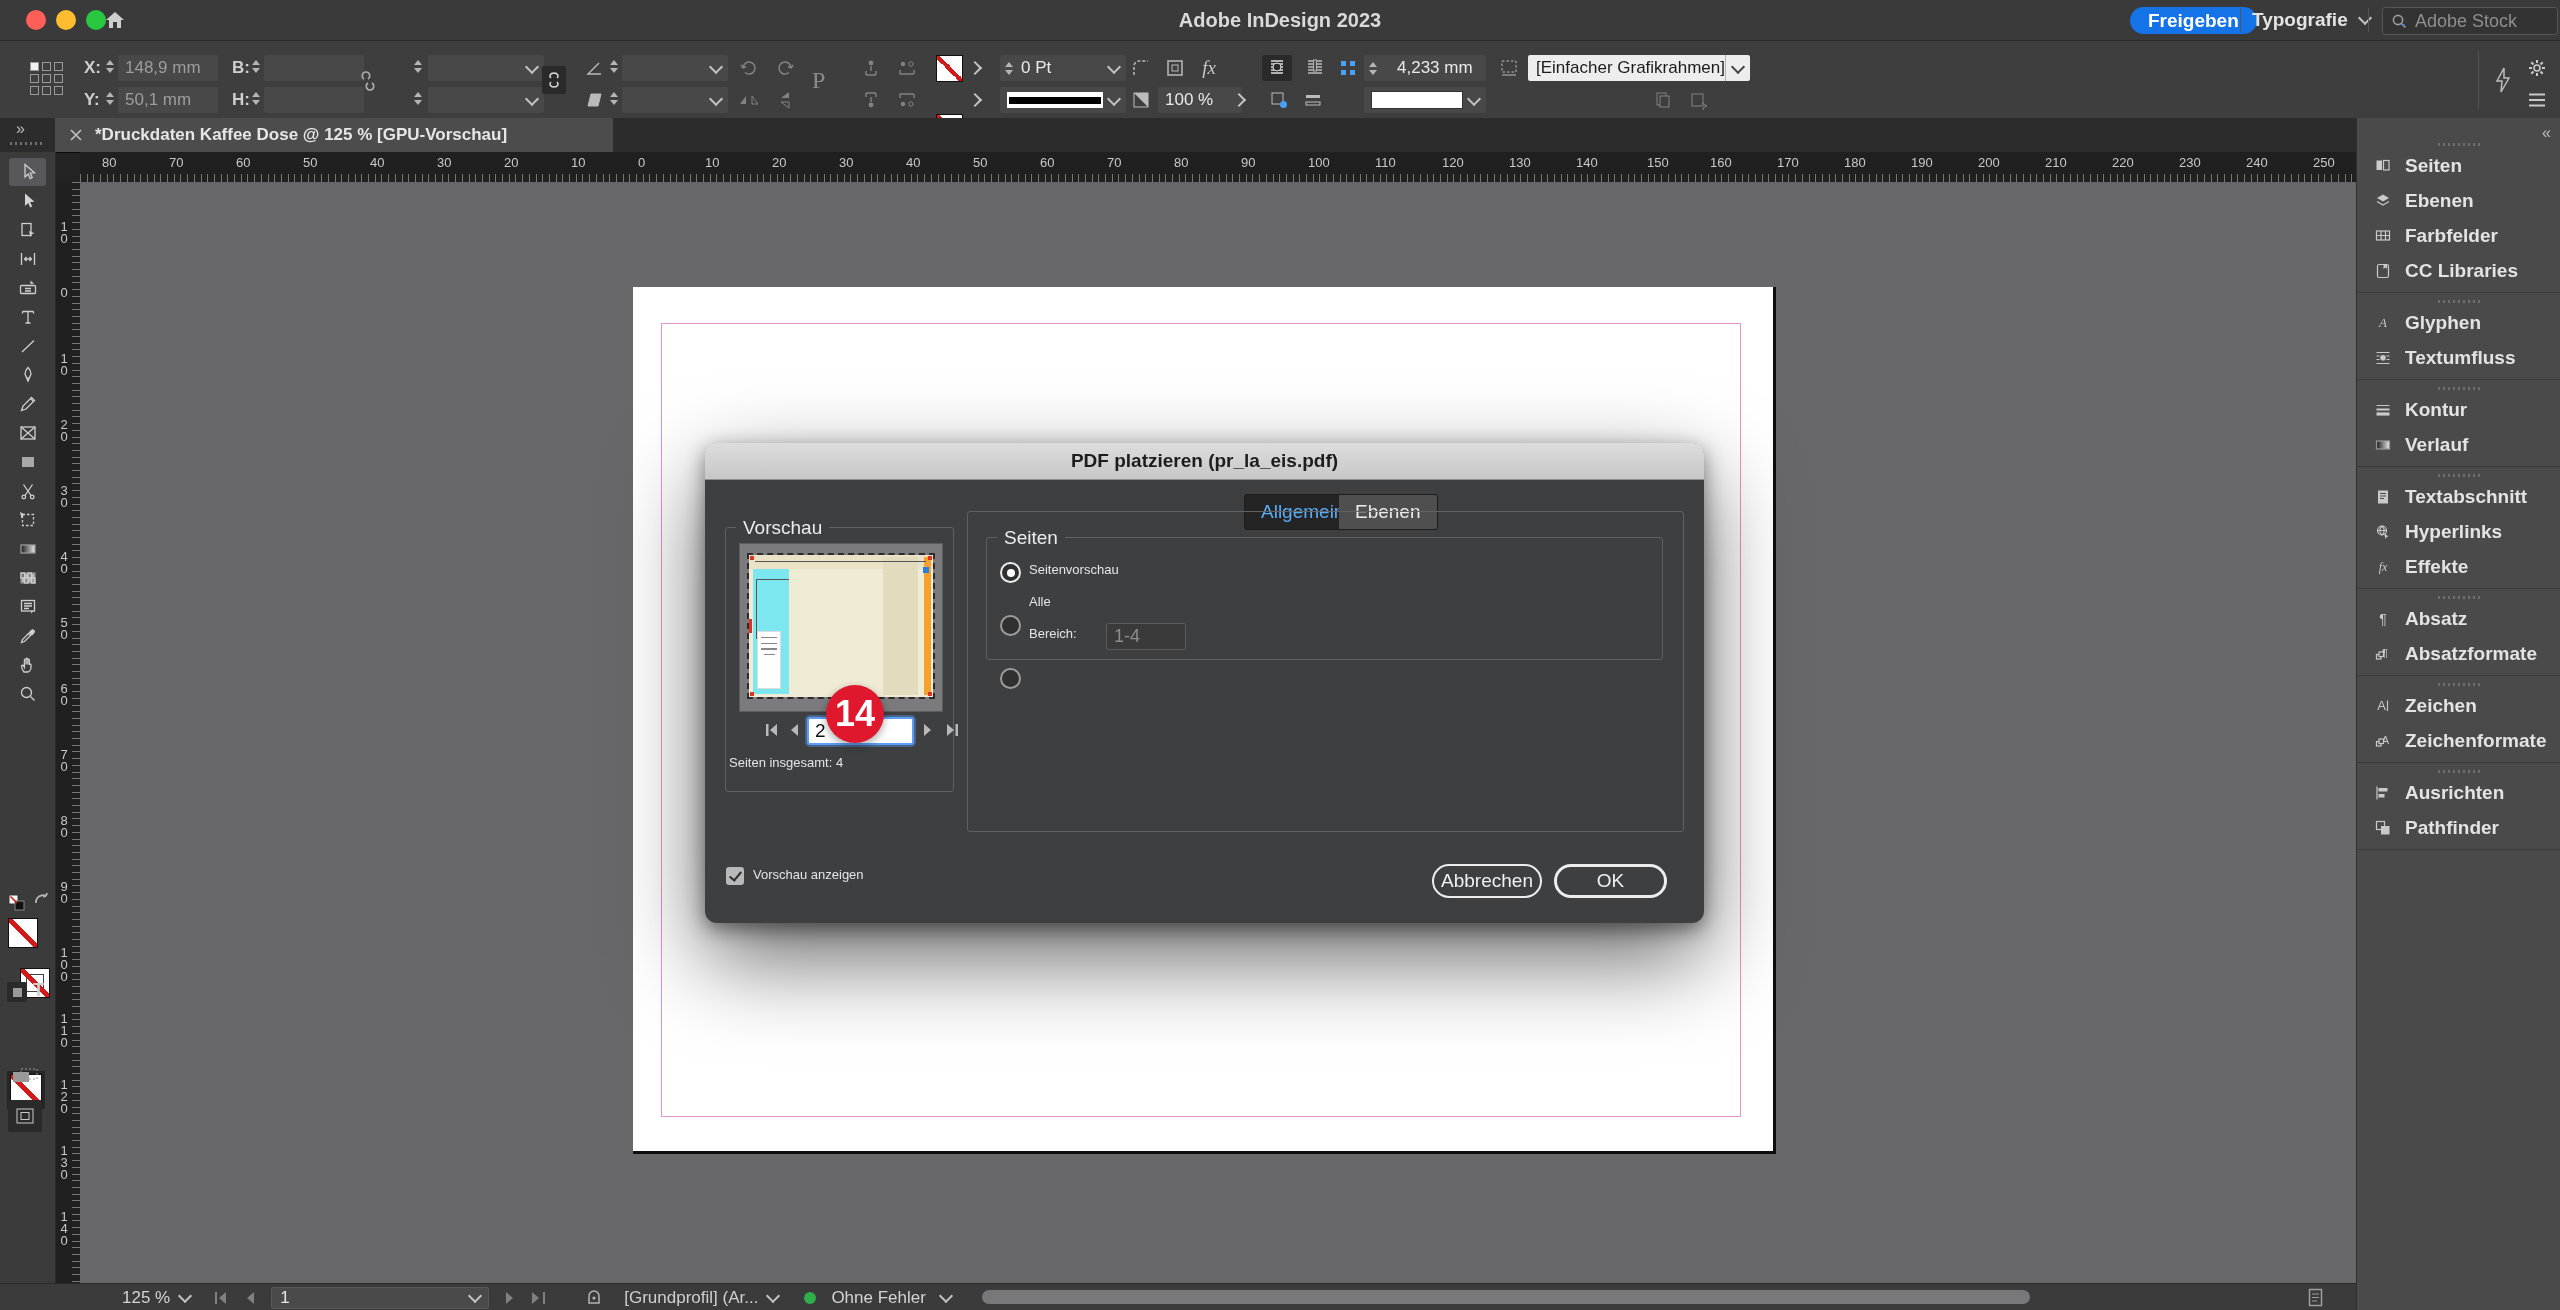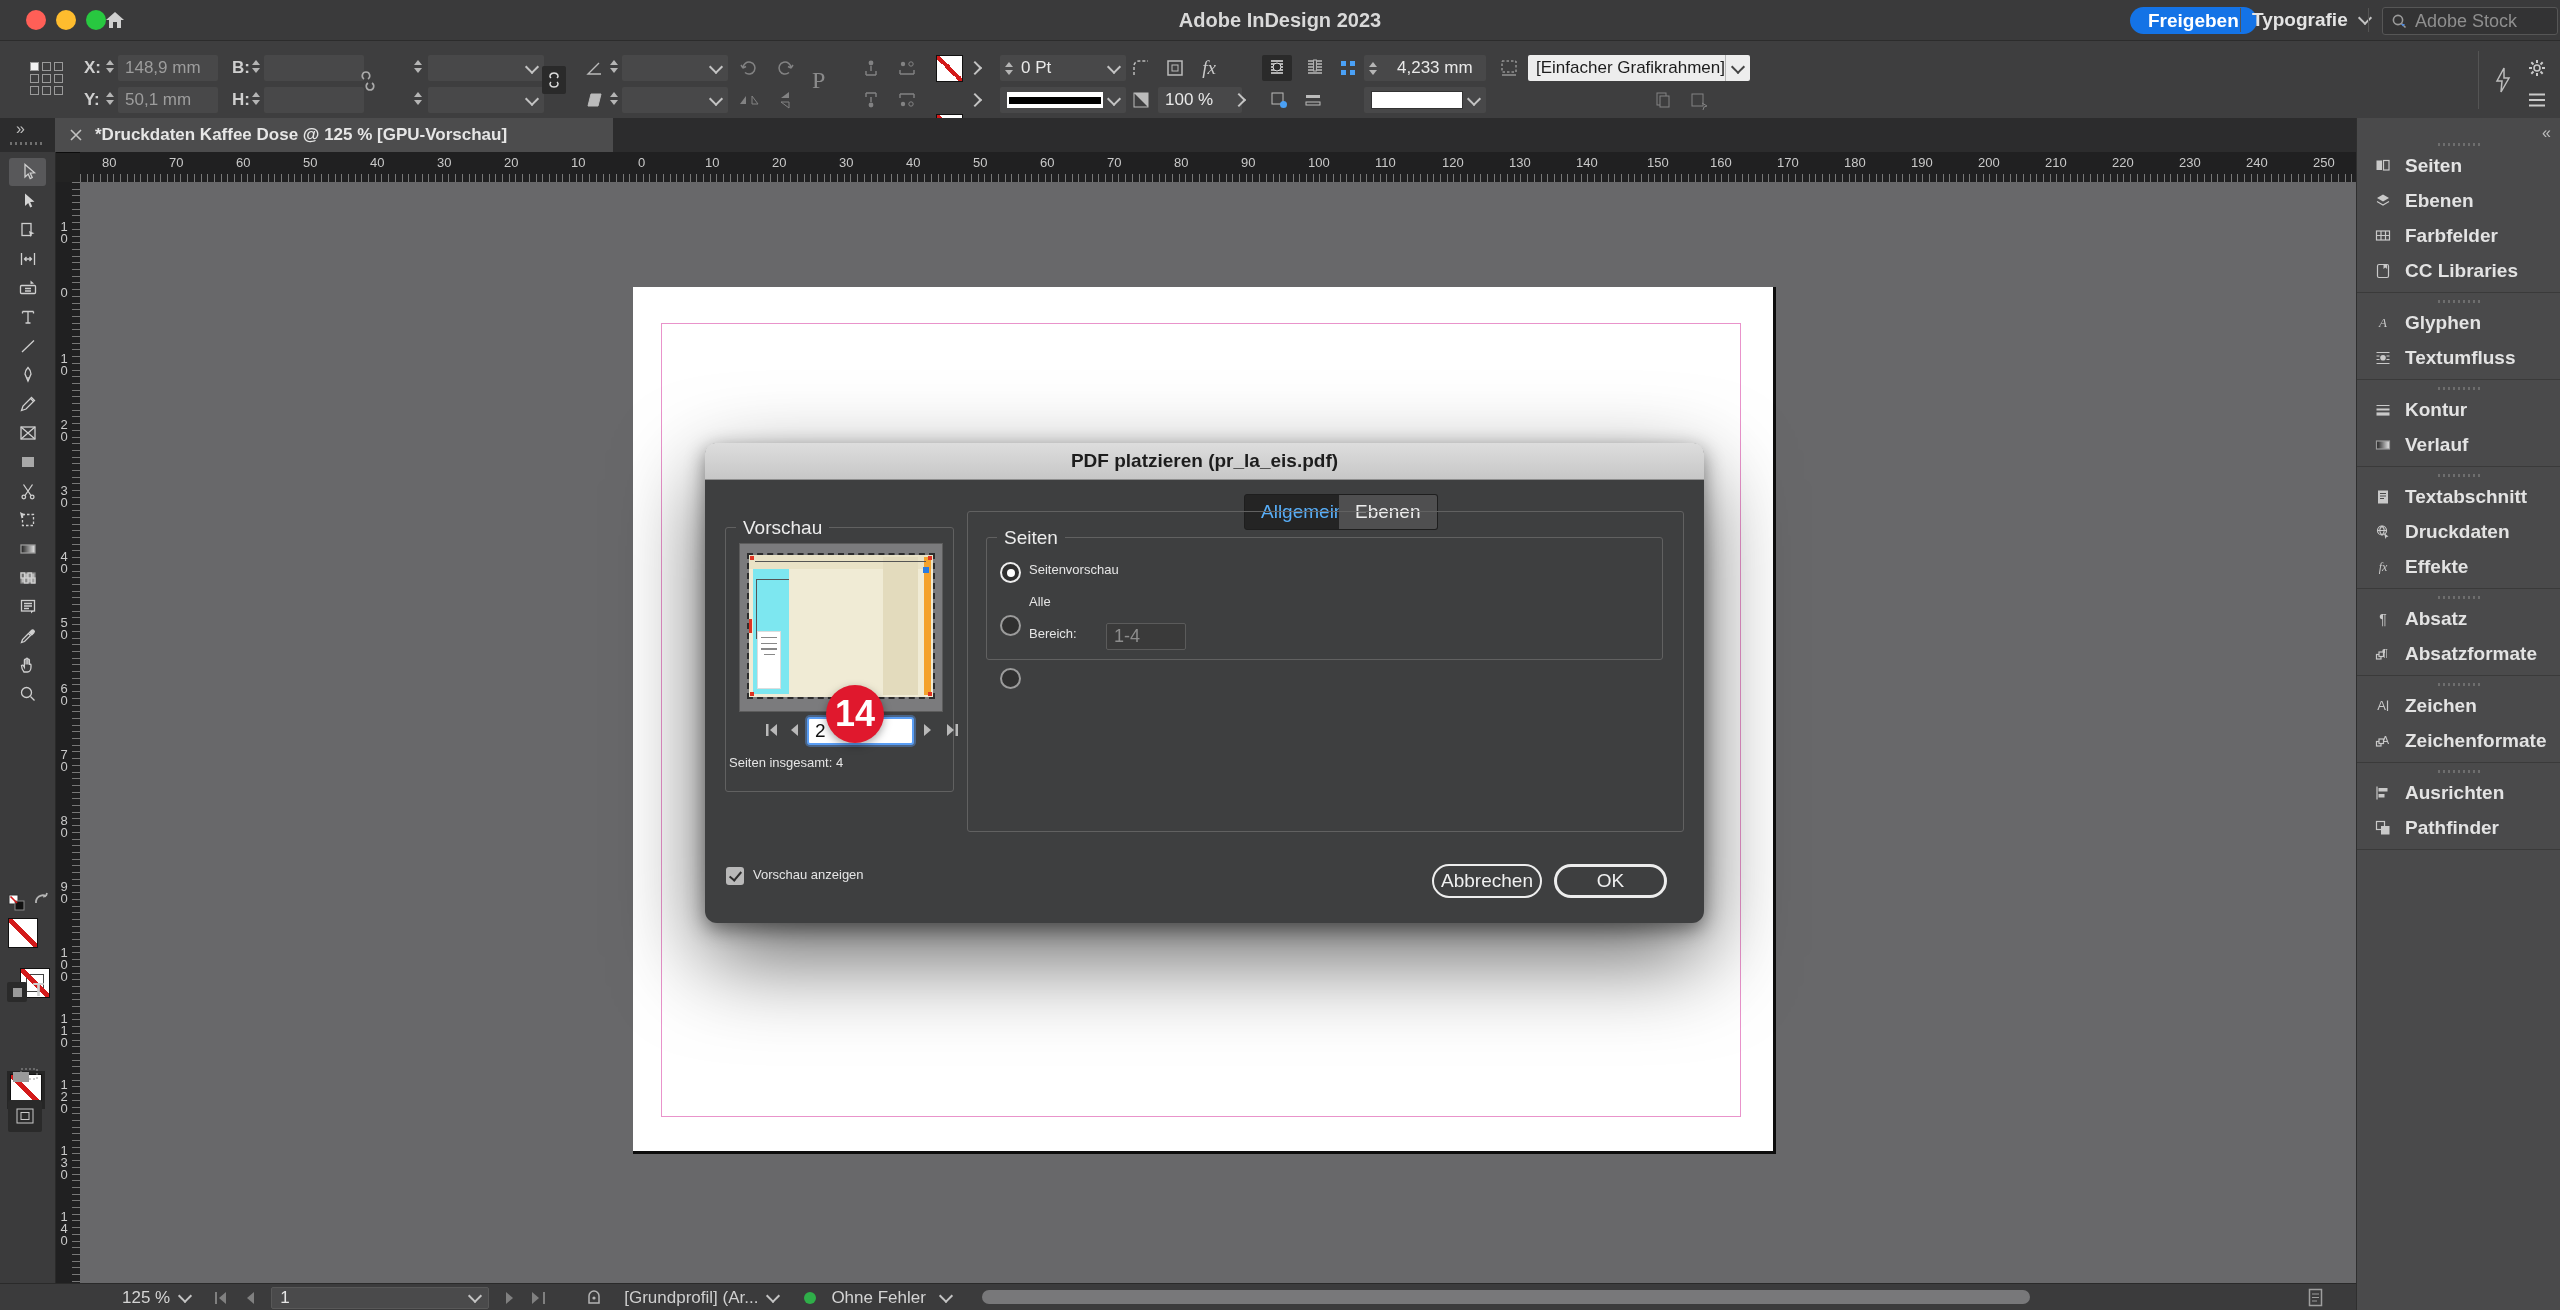--- a/index.html
+++ b/index.html
@@ -882,21 +882,21 @@
         <span class="lab">Textabschnitt</span>
       </div>
       <div class="ditem">
         <span>
           <svg width="18" height="18" viewBox="0 0 18 18" style="stroke:#c9c9c9;fill:none;stroke-width:1.2">
             <circle cx="8" cy="7.5" r="4.5"></circle>
             <path d="M3.5 7.5 h9 M8 3 c-3 3-3 6 0 9 M8 3 c3 3 3 6 0 9"></path>
             <path d="M10 10 l4.5 3.5 -2 .5 -1 2 z" fill="#c9c9c9" stroke="none"></path>
           </svg>
         </span>
-        <span class="lab">Druckdaten</span>
+        <span class="lab">Hyperlinks</span>
       </div>
       <div class="ditem">
         <span>
           <svg width="18" height="18" viewBox="0 0 18 18" style="stroke:#c9c9c9;fill:none;stroke-width:1.2">
             <text x="9" y="13" font-size="12" font-style="italic" font-family="Liberation Serif,serif" fill="#c9c9c9" stroke="none" text-anchor="middle">fx</text>
           </svg>
         </span>
         <span class="lab">Effekte</span>
       </div>
       <div class="dsep"></div>

